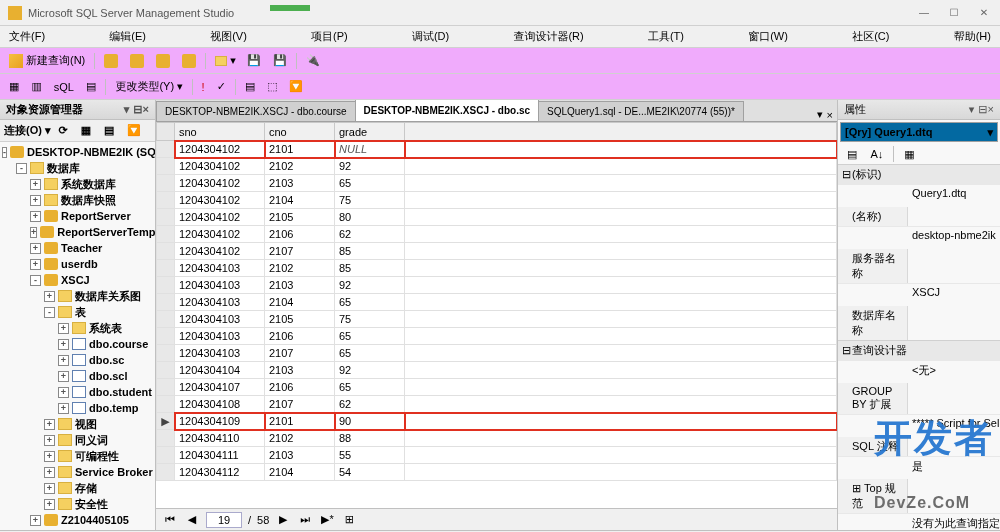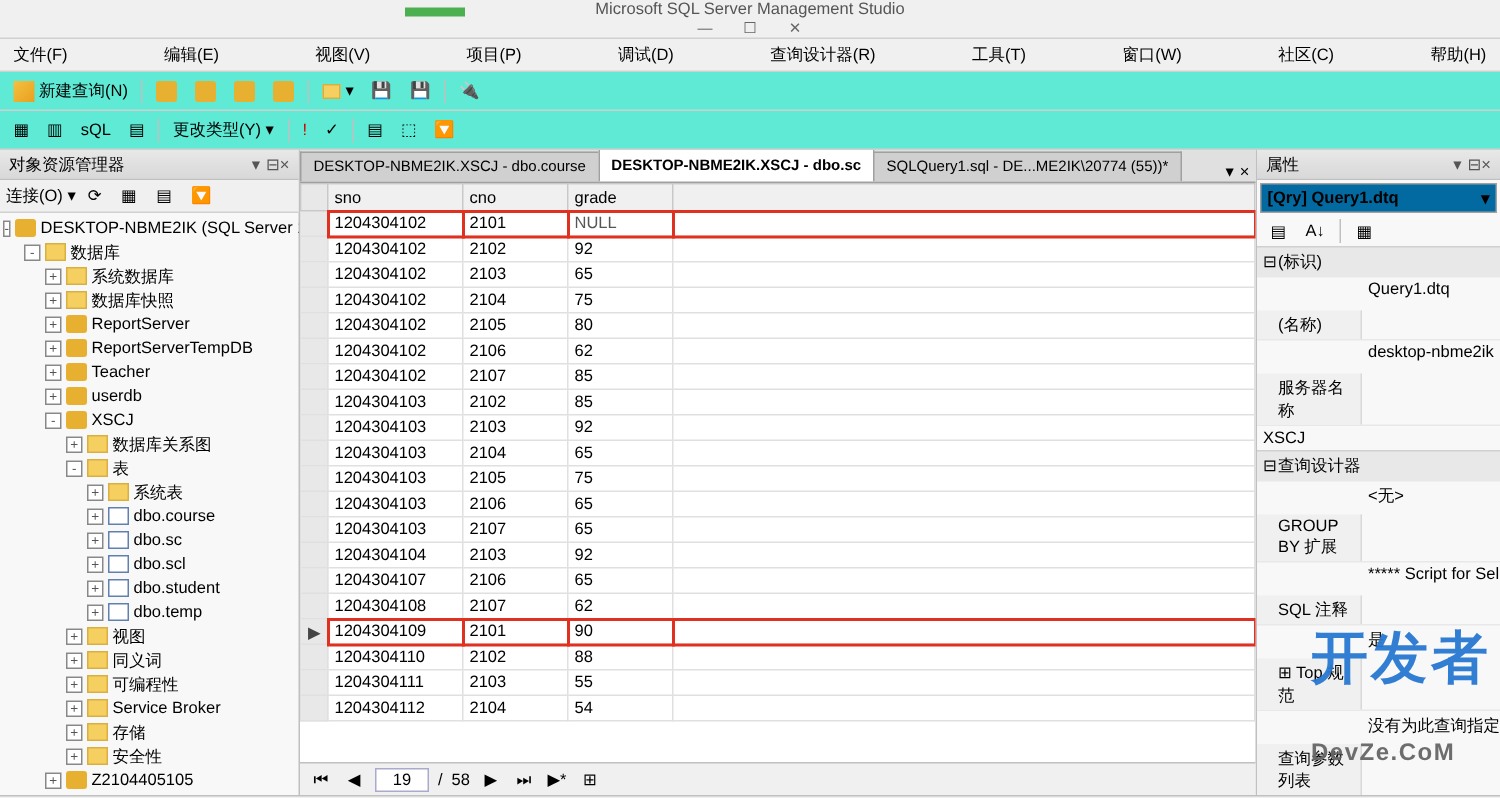--- a/index.html
+++ b/index.html
@@ -1,43 +1,43 @@
 <!DOCTYPE html>
 <html><head>
   <meta charset="utf-8">
   <style>
     * { margin: 0; padding: 0; box-sizing: border-box; font-family: "Microsoft YaHei", "Segoe UI", Tahoma, sans-serif; }
     body { width: 1000px; height: 532px; background: #fff; font-size: 11px; overflow: hidden; position: relative; }
     
     
-    .title-bar { height: 26px; background: #f0f0f0; display: flex; align-items: center; padding: 0 8px; border-bottom: 1px solid #d0d0d0; flex-direction: column; }
+    .title-bar { height: 26px; background: #f0f0f0; display: flex; align-items: center; padding: 0 8px; border-bottom: 1px solid #d0d0d0; }
     .title-bar .icon { width: 14px; height: 14px; background: #e8b030; margin-right: 6px; }
     .title-text { flex: 1; color: #555; font-size: 11px; }
     .win-controls { display: flex; gap: 14px; }
     .win-btn { width: 16px; height: 14px; display: flex; align-items: center; justify-content: center; color: #666; cursor: pointer; font-size: 10px; }
     .progress-indicator { position: absolute; left: 270px; top: 5px; width: 40px; height: 6px; background: #4CAF50; }
     
     
     .menu-bar { height: 22px; display: flex; align-items: center; padding: 0 4px; background: #f0f0f0; border-bottom: 1px solid #d0d0d0; justify-content: space-between; }
     .menu-item { padding: 2px 5px; cursor: pointer; font-size: 11px; }
     
     
-    .toolbar { height: 26px; display: flex; align-items: center; padding: 0 4px; background: #5eead4; border-bottom: 1px solid #d0d0d0; gap: 2px; }
+    .toolbar { height: 26px; display: flex; align-items: center; padding: 0 4px; background: #f0abfc; border-bottom: 1px solid #d0d0d0; gap: 2px; }
     .tb-btn { height: 20px; padding: 0 4px; display: flex; align-items: center; cursor: pointer; border: 1px solid transparent; font-size: 11px; gap: 3px; }
     .tb-sep { width: 1px; height: 16px; background: #c0c0c0; margin: 0 2px; }
     .tb-icon { width: 14px; height: 14px; display: inline-block; }
     .new-query-icon { background: linear-gradient(135deg, #f5c040, #e8a020); }
     .icon-db { width: 14px; height: 14px; background: #e8b030; border-radius: 2px; }
     .icon-folder { width: 12px; height: 10px; background: #f5d060; border: 1px solid #d8b040; }
     
     
     .main-area { height: 430px; display: flex; }
     
     
-    .obj-explorer { width: 200px; border-right: 1px solid #c0c0c0; display: flex; flex-direction: column; background: #f8f8f8; }
+    .obj-explorer { width: 156px; border-right: 1px solid #c0c0c0; display: flex; flex-direction: column; background: #f8f8f8; font-weight: bold; }
     .panel-header { height: 20px; background: linear-gradient(#e8e8e8, #d8d8d8); border-bottom: 1px solid #c0c0c0; display: flex; align-items: center; padding: 0 6px; font-size: 11px; justify-content: space-between; }
     .panel-toolbar { height: 22px; display: flex; align-items: center; padding: 0 4px; border-bottom: 1px solid #d0d0d0; background: #f0f0f0; gap: 3px; font-size: 11px; }
     .tree { flex: 1; overflow: auto; padding: 2px 0; }
     .tree-node { display: flex; align-items: center; height: 16px; cursor: pointer; font-size: 11px; white-space: nowrap; }
     .expander { width: 11px; height: 11px; border: 1px solid #888; margin-right: 3px; display: flex; align-items: center; justify-content: center; font-size: 9px; line-height: 1; background: #fff; color: #555; }
     .tree-icon { width: 14px; height: 12px; margin-right: 3px; flex-shrink: 0; }
     .folder-icon { background: #f5d060; border: 1px solid #d8b040; }
     .db-icon { background: #e8b030; border-radius: 2px; }
     .table-icon { background: #fff; border: 1px solid #6080b0; }
     
@@ -48,21 +48,21 @@
     .doc-tab.active { background: #fff; font-weight: bold; height: 22px; }
     .doc-tabs-r { margin-left: auto; padding: 0 4px; display: flex; gap: 4px; align-items: center; }
     
     
     .grid-wrap { flex: 1; overflow: auto; position: relative; }
     .grid { border-collapse: collapse; width: 100%; table-layout: fixed; }
     .grid th { background: #f0f0f0; border: 1px solid #c8c8c8; padding: 2px 4px; height: 18px; font-weight: normal; text-align: left; font-size: 11px; }
     .grid th.row-sel { width: 18px; background: #e8e8e8; }
     .grid td { border: 1px solid #e0e0e0; padding: 1px 4px; height: 17px; font-size: 11px; }
     .grid td.row-sel { background: #e8e8e8; width: 18px; text-align: center; }
-    .grid td.null { color: #555; }
+    .grid td.null { font-style: italic; color: #555; }
     .grid tr.highlight td:not(.row-sel) { outline: 2px solid #e03020; outline-offset: -1px; }
     .row-indicator { color: #444; }
     
     
     .paging { height: 22px; border-top: 1px solid #c0c0c0; display: flex; align-items: center; padding: 0 6px; gap: 6px; background: #f0f0f0; font-size: 11px; }
     .pg-btn { width: 16px; height: 16px; display: flex; align-items: center; justify-content: center; cursor: pointer; }
     .pg-input { width: 36px; height: 16px; border: 1px solid #aac; text-align: center; font-size: 11px; }
     
     
     .props { width: 162px; display: flex; flex-direction: column; background: #f8f8f8; }
@@ -491,20 +491,21 @@
         <div class="prop-cat"><span style="width:10px;display:inline-block">⊟</span>(标识)</div>
         <div class="prop-row">
           <div class="prop-name">(名称)</div>
           <div class="prop-val">Query1.dtq</div>
         </div>
         <div class="prop-row">
           <div class="prop-name">服务器名称</div>
           <div class="prop-val">desktop-nbme2ik</div>
         </div>
         <div class="prop-row">
+          <div class="prop-name">数据库名称</div>
           <div class="prop-val">XSCJ</div>
         </div>
         <div class="prop-cat"><span style="width:10px;display:inline-block">⊟</span>查询设计器</div>
         <div class="prop-row">
           <div class="prop-name">GROUP BY 扩展</div>
           <div class="prop-val">&lt;无&gt;</div>
         </div>
         <div class="prop-row">
           <div class="prop-name">SQL 注释</div>
           <div class="prop-val">***** Script for Selec</div>

